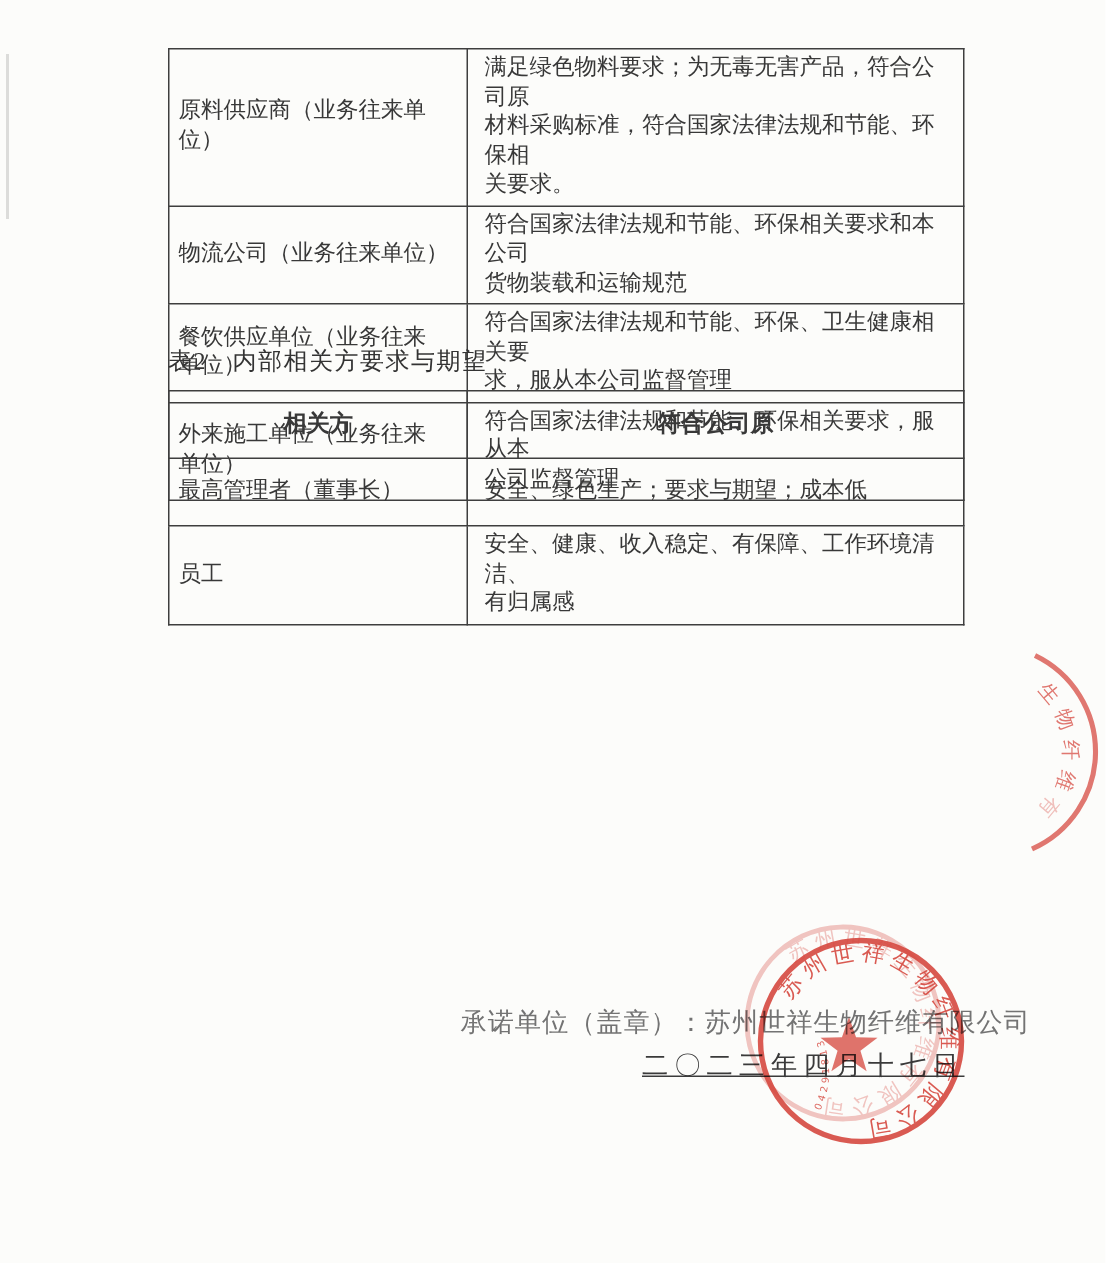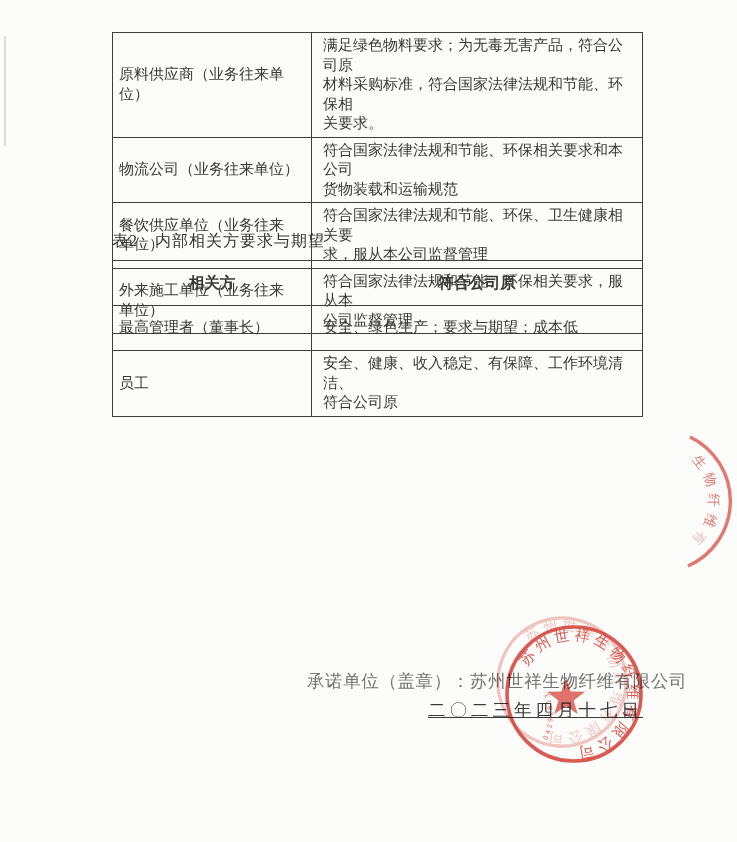--- a/index.html
+++ b/index.html
@@ -122,21 +122,21 @@
       <th class="col-party">相关方</th>
       <th>符合公司原</th>
     </tr>
     <tr>
       <td class="col-party">最高管理者（董事长）</td>
       <td class="col-req">安全、绿色生产；要求与期望；成本低</td>
     </tr>
     <tr>
       <td class="col-party">员工</td>
       <td class="col-req">安全、健康、收入稳定、有保障、工作环境清洁、
-符合公司原</td>
+有归属感</td>
     </tr>
   </tbody>
     </table>
 
 
   <div class="sig-unit">承诺单位（盖章）：苏州世祥生物纤维有限公司</div>
   <div class="sig-date">二〇二三年四月十七日</div>
 
   <svg class="stamps" width="737" height="842" viewBox="0 0 737 842">
     <defs>

